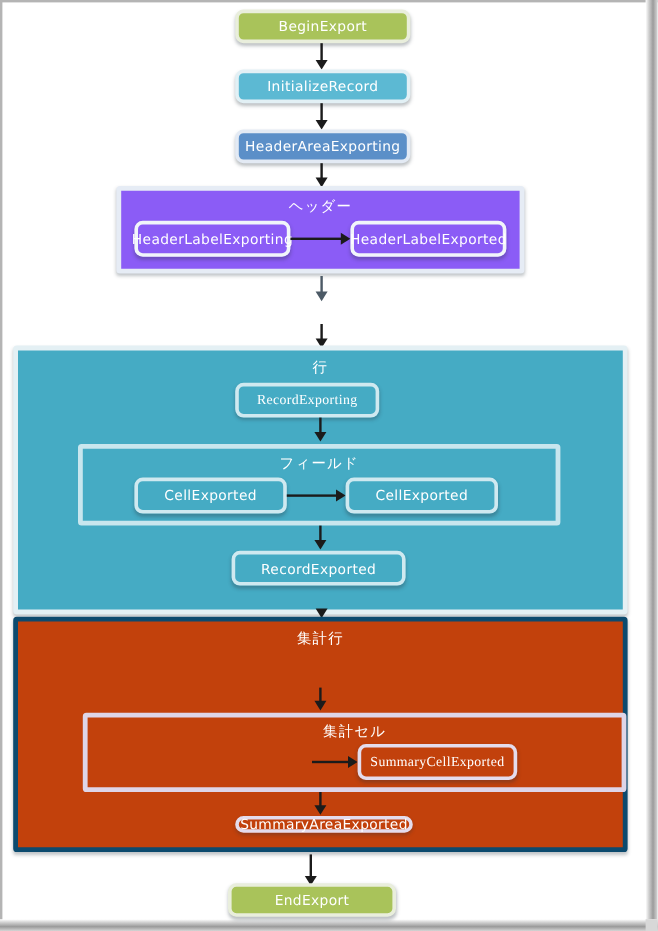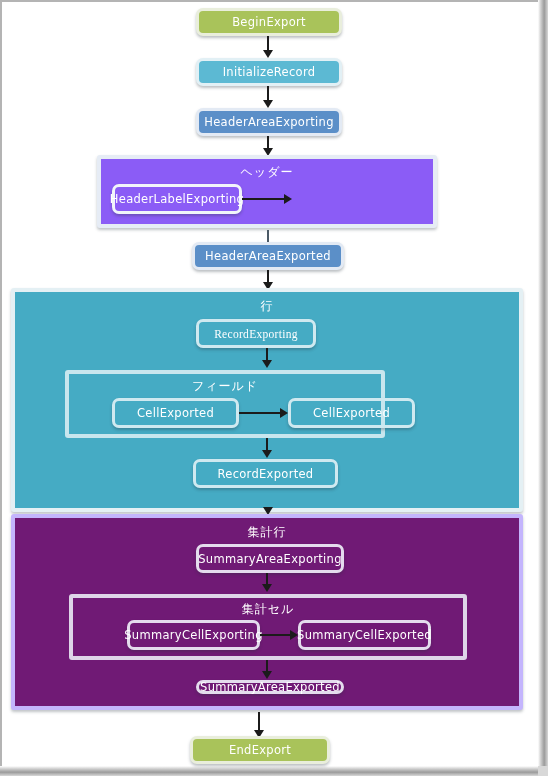--- a/index.html
+++ b/index.html
@@ -56,21 +56,21 @@
   .node.ghost.onpurple{border-color:#e4dced;}
 
   
   .group{
     position:absolute;
     box-sizing:border-box;
     border-radius:3px;
   }
   .group.blue{background:#8b5cf6;border:4px solid #e6ecf5;box-shadow:0 2px 3px rgba(60,70,80,.32);}
   .group.teal{background:#45abc4;border:4px solid #e4f0f4;box-shadow:0 2px 3px rgba(60,70,80,.32);}
-  .group.purple{background:#701a75;border:4px solid #c4b5fd;box-shadow:0 2px 3px rgba(60,70,80,.32);}
+  .group.purple{background:#c2410c;border:4px solid #0c4a6e;box-shadow:0 2px 3px rgba(60,70,80,.32);}
 
   
   .subgroup{
     position:absolute;
     box-sizing:border-box;
     border-radius:3px;
     background:transparent;
   }
   .subgroup.onteal{border:4px solid #c8e6ee;}
   .subgroup.onpurple{border:4px solid #ded5e8;}
@@ -134,41 +134,41 @@
     <div class="group blue" style="left:95px;top:153px;width:340px;height:73px;">
       <div class="group-title" style="top:5px;">ヘッダー</div>
 
       <div class="node ghost onblue" style="left:11px;top:25px;width:130px;height:30px;">
         <span>HeaderLabelExporting</span>
       </div>
 
       <div class="hline" style="left:141px;top:39px;width:44px;"></div>
       <div class="arrow-right" style="left:183px;top:35px;"></div>
 
+      <div class="node ghost onblue" style="left:191px;top:25px;width:130px;height:30px;">
+        <span>HeaderLabelExported</span>
+      </div>
     </div>
 
     <div class="vline grey" style="left:265px;top:228px;height:16px;"></div>
     <div class="arrow-down grey" style="left:261px;top:241px;"></div>
 
-    <div class="node solid blue" style="left:190px;top:240px;width:152px;height:28px;">
-      <span>HeaderAreaExported</span>
-    </div>
     <div class="vline" style="left:265px;top:268px;height:16px;"></div>
     <div class="arrow-down" style="left:261px;top:280px;"></div>
 
     <div class="group teal" style="left:9px;top:286px;width:512px;height:224px;">
       <div class="group-title" style="top:6px;">行</div>
 
       <div class="node ghost onteal" style="left:181px;top:27px;width:120px;height:29px;font-family:Liberation Serif, serif;">
         <span>RecordExporting</span>
       </div>
       <div class="vline" style="left:251px;top:56px;height:15px;"></div>
       <div class="arrow-down" style="left:247px;top:68px;"></div>
 
-      <div class="subgroup onteal" style="left:50px;top:78px;width:320px;height:68px;">
+      <div class="subgroup onteal" style="left:50px;top:78px;width:402px;height:68px;">
         <div class="group-title" style="top:4px;">フィールド</div>
 
         <div class="node ghost onteal" style="left:43px;top:24px;width:127px;height:30px;">
           <span>CellExported</span>
         </div>
 
         <div class="hline" style="left:170px;top:38px;width:43px;"></div>
         <div class="arrow-right" style="left:211px;top:34px;"></div>
 
         <div class="node ghost onteal" style="left:219px;top:24px;width:127px;height:30px;">
@@ -183,32 +183,26 @@
         <span>RecordExported</span>
       </div>
     </div>
 
     <div class="vline" style="left:265px;top:512px;height:16px;"></div>
     <div class="arrow-down" style="left:261px;top:505px;"></div>
 
     <div class="group purple" style="left:9px;top:512px;width:512px;height:196px;">
       <div class="group-title" style="top:6px;">集計行</div>
 
-      <div class="node ghost onpurple" style="left:181px;top:26px;width:148px;height:29px;">
-        <span>SummaryAreaExporting</span>
-      </div>
       <div class="vline" style="left:251px;top:55px;height:14px;"></div>
       <div class="arrow-down" style="left:247px;top:66px;"></div>
 
-      <div class="subgroup onpurple" style="left:54px;top:76px;width:398px;height:66px;">
+      <div class="subgroup onpurple" style="left:54px;top:76px;width:453px;height:66px;font-family:Liberation Serif, serif;">
         <div class="group-title" style="top:3px;">集計セル</div>
 
-        <div class="node ghost onpurple" style="left:54px;top:22px;width:133px;height:30px;">
-          <span>SummaryCellExporting</span>
-        </div>
 
         <div class="hline" style="left:187px;top:36px;width:32px;"></div>
         <div class="arrow-right" style="left:217px;top:32px;"></div>
 
         <div class="node ghost onpurple" style="left:225px;top:22px;width:133px;height:30px;">
           <span>SummaryCellExported</span>
         </div>
       </div>
 
       <div class="vline" style="left:251px;top:142px;height:14px;"></div>

